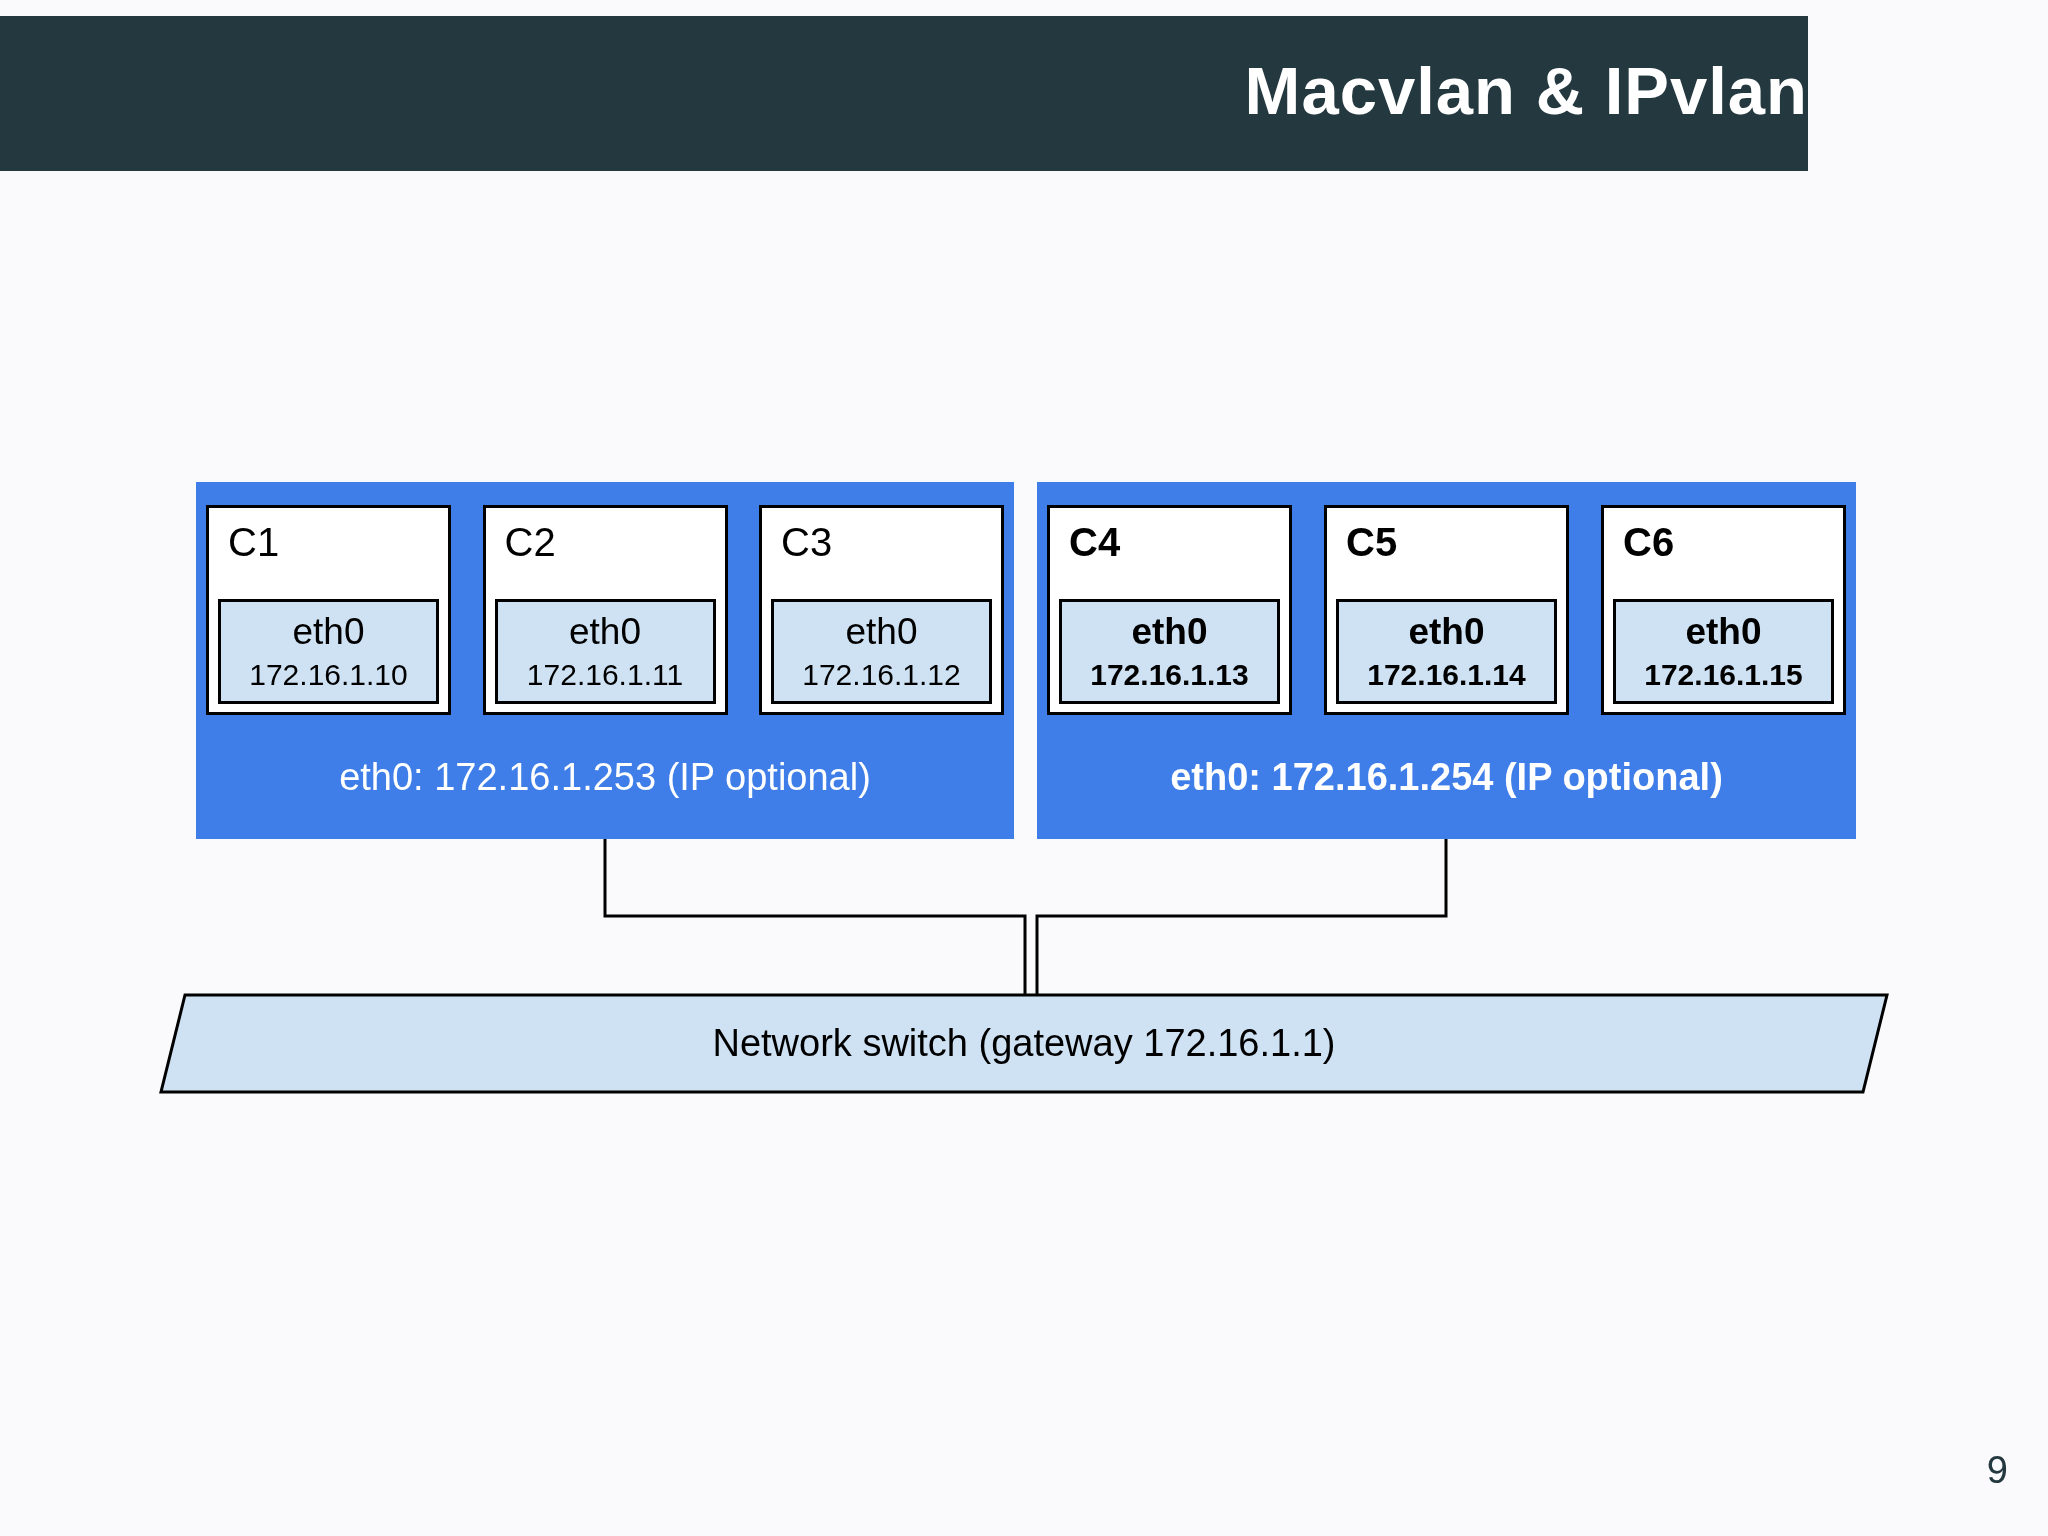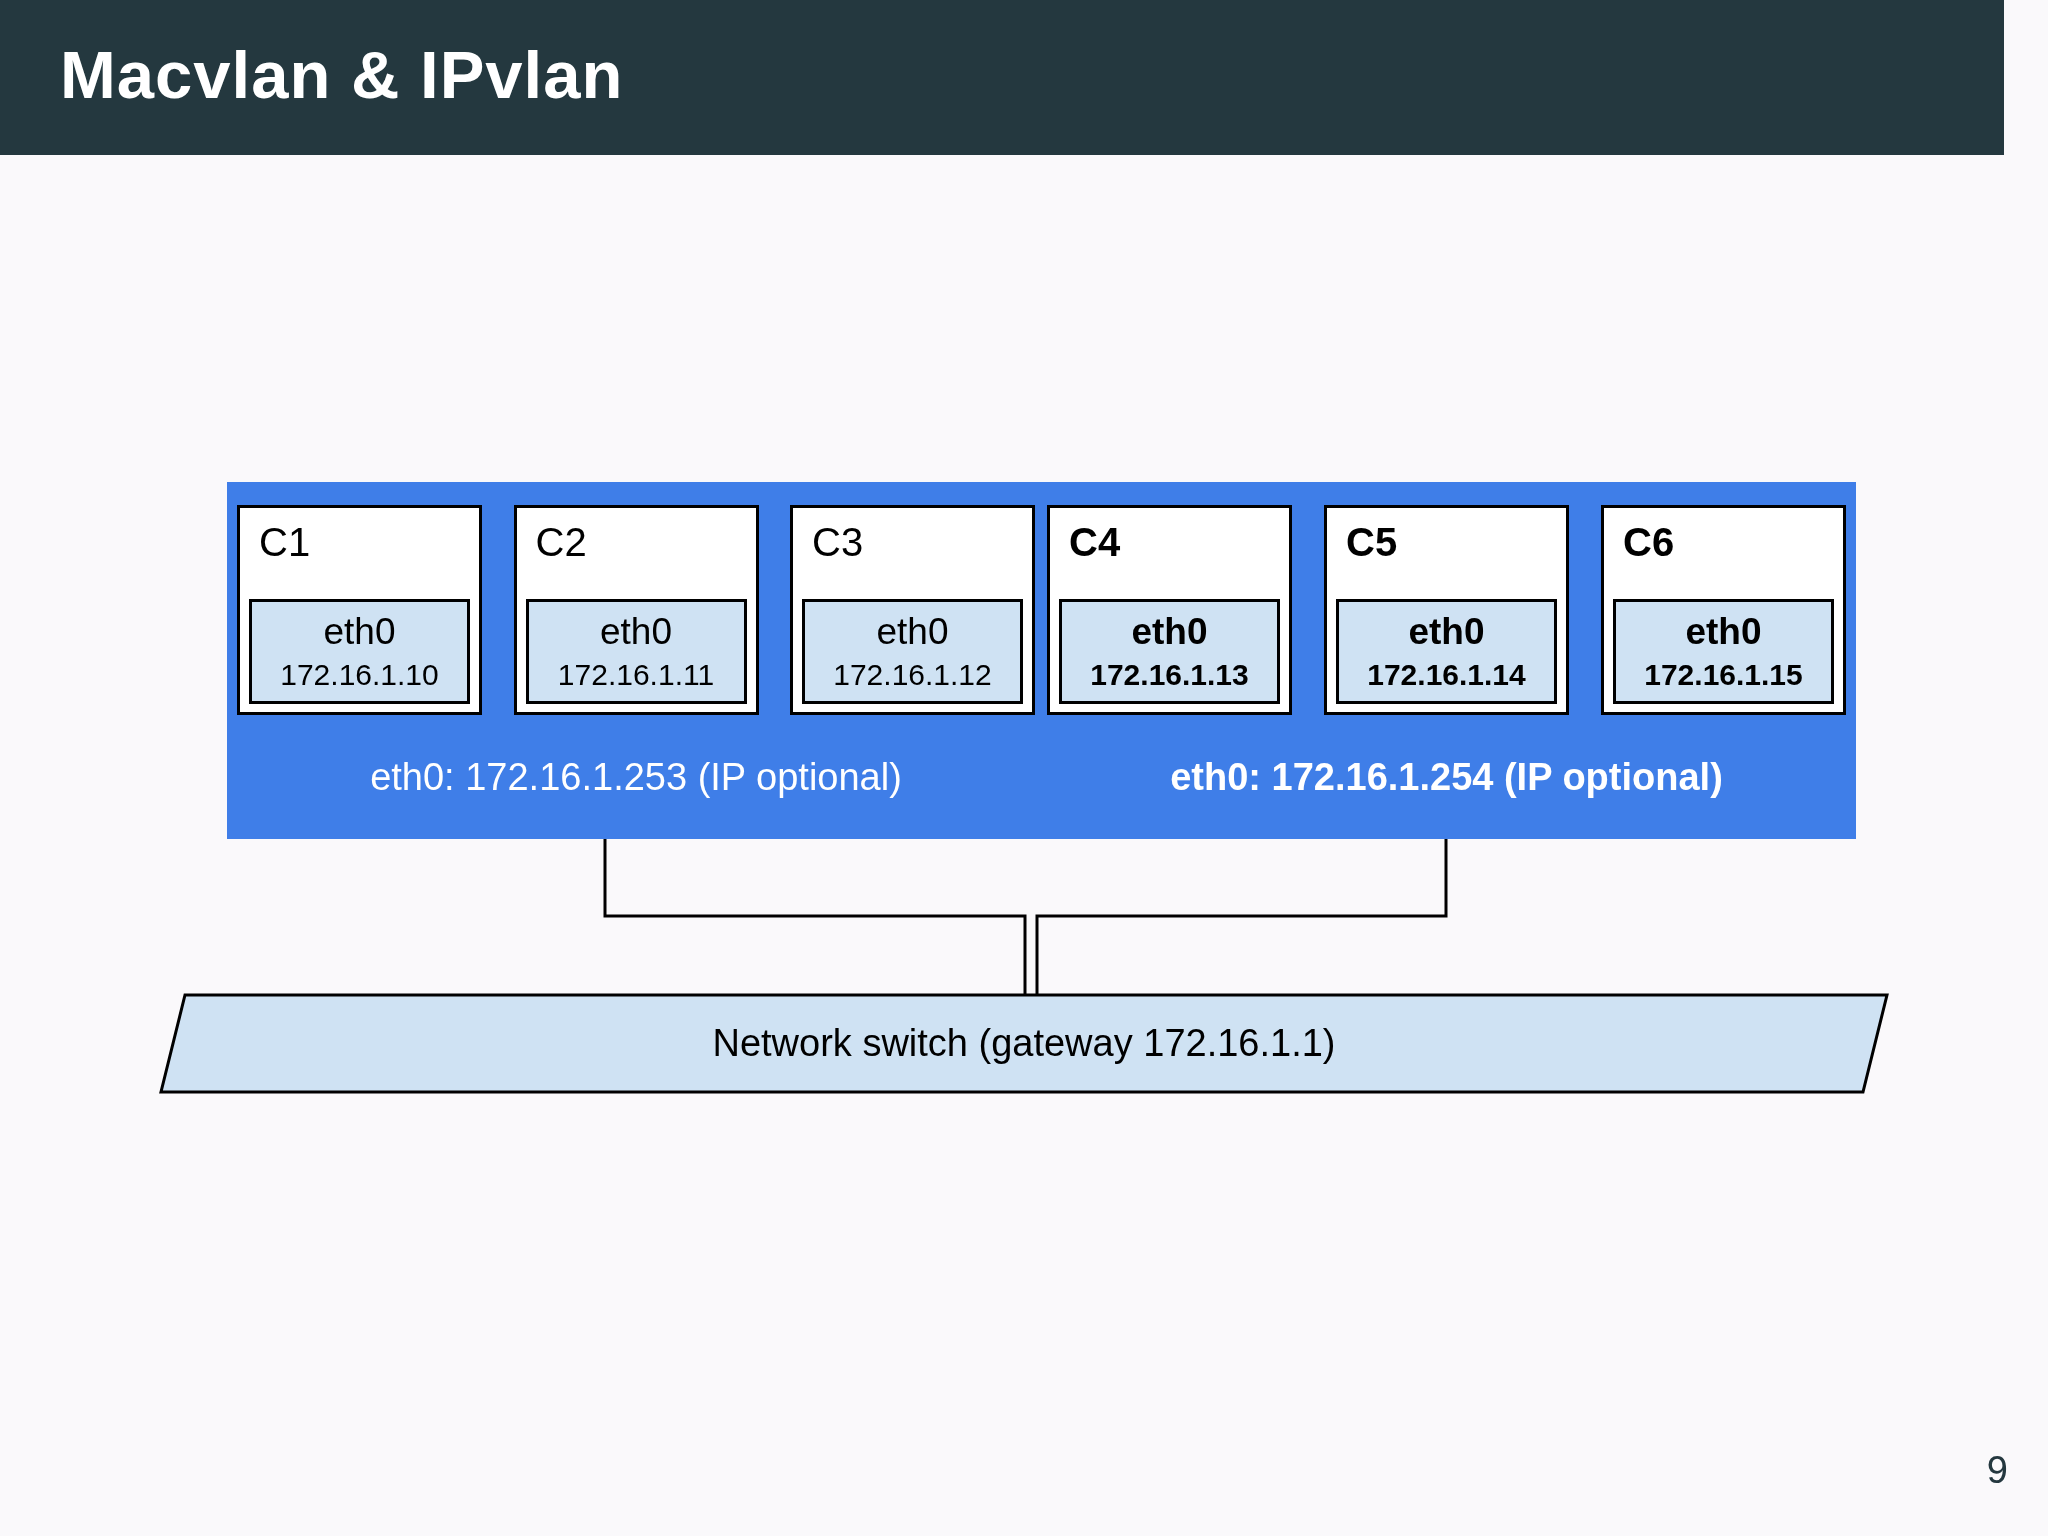--- a/index.html
+++ b/index.html
@@ -22,24 +22,24 @@
   }
   .slide {
     position: relative;
     width: 2048px; height: 1536px;
     overflow: hidden;
     background: var(--slide-bg);
   }
 
   
   .titlebar {
-    position: absolute; top: 0; left: 0;
-    width: 2004px; height: 155px;
+    position: absolute; top: 16px; left: 0;
+    width: 1808px; height: 155px;
     background: var(--header-bg);
-    display: flex; align-items: center;
+    display: flex; align-items: center; justify-content: flex-end;
   }
   .titlebar h1 {
     margin: 0 0 6px 60px;
     font-size: 67px;
     font-weight: bold;
     letter-spacing: 1px;
     color: var(--title-color);
   }
 
   
@@ -65,21 +65,21 @@
     font-size: 38px;
     text-align: center;
   }
 
   
   .host {
     position: absolute;
     top: 482px; height: 357px;
     background: var(--host-bg);
   }
-  .host.left  { left: 196px;  width: 818px; margin-left: 31px; }
+  .host.left  { left: 196px;  width: 818px; }
   .host.right { left: 1037px; width: 819px; font-weight: bold; }
 
   .containers {
     display: flex;
     justify-content: space-between;
     padding: 23px 10px 0 10px;
   }
   .cbox {
     position: relative;
     width: 245px; height: 210px;

